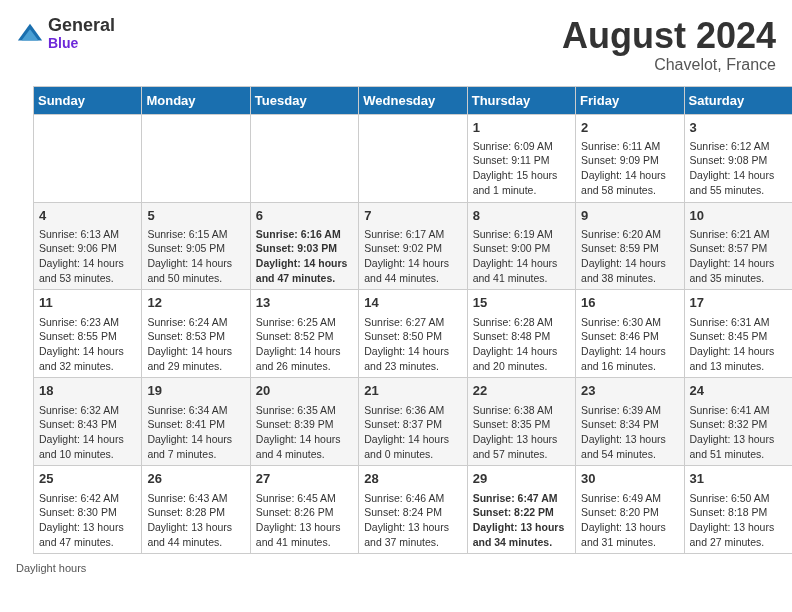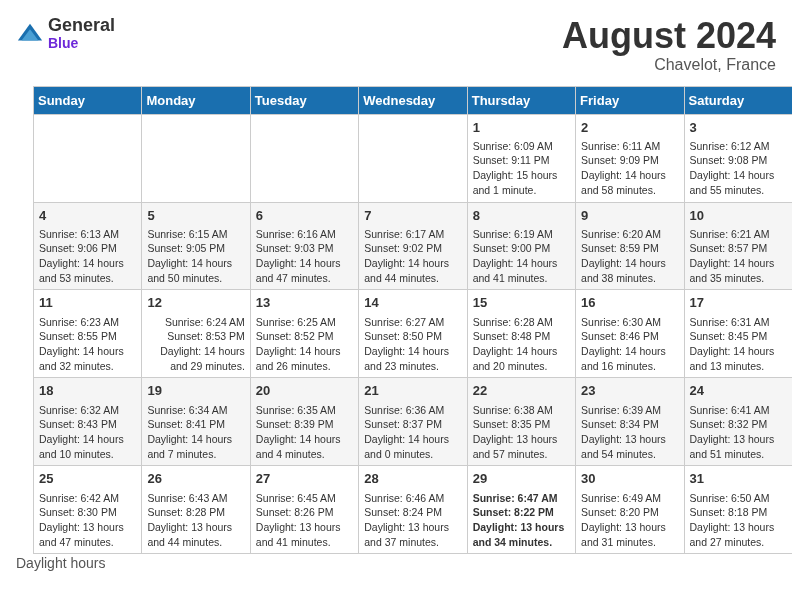--- a/index.html
+++ b/index.html
@@ -86,22 +86,22 @@
       font-size: 13px;
       font-weight: bold;
       display: block;
       margin-bottom: 2px;
     }
     .day-info {
       font-size: 10.5px;
       color: #333;
     }
     .footer {
-      margin-top: 1px;
-      font-size: 14px;
+      margin-top: 8px;
+      font-size: 11px;
       color: #555;
     }
   </style>
 </head>
 <body>
 
 <div class="header">
   <div class="logo">
     <svg class="logo-icon" viewBox="0 0 30 30" xmlns="http://www.w3.org/2000/svg">
       <polygon points="15,4 28,22 2,22" fill="#1a6faf"></polygon>
@@ -163,21 +163,21 @@
 Daylight: 14 hours and 53 minutes.</div>
         </td>
         <td>
           <span class="day-num">5</span>
           <div class="day-info" style="white-space: pre-line;">Sunrise: 6:15 AM
 Sunset: 9:05 PM
 Daylight: 14 hours and 50 minutes.</div>
         </td>
         <td>
           <span class="day-num">6</span>
-          <div class="day-info" style="white-space: pre-line;">Sunrise: 6:16 AM
+          <div class="day-info" style="white-space: pre-line; font-weight: bold;">Sunrise: 6:16 AM
 Sunset: 9:03 PM
 Daylight: 14 hours and 47 minutes.</div>
         </td>
         <td>
           <span class="day-num">7</span>
           <div class="day-info" style="white-space: pre-line;">Sunrise: 6:17 AM
 Sunset: 9:02 PM
 Daylight: 14 hours and 44 minutes.</div>
         </td>
         <td>
@@ -201,21 +201,21 @@
       </tr>
       <tr>
         <td>
           <span class="day-num">11</span>
           <div class="day-info" style="white-space: pre-line;">Sunrise: 6:23 AM
 Sunset: 8:55 PM
 Daylight: 14 hours and 32 minutes.</div>
         </td>
         <td>
           <span class="day-num">12</span>
-          <div class="day-info" style="white-space: pre-line; text-align: right;">Sunrise: 6:24 AM
+          <div class="day-info" style="white-space: pre-line;">Sunrise: 6:24 AM
 Sunset: 8:53 PM
 Daylight: 14 hours and 29 minutes.</div>
         </td>
         <td>
           <span class="day-num">13</span>
           <div class="day-info" style="white-space: pre-line;">Sunrise: 6:25 AM
 Sunset: 8:52 PM
 Daylight: 14 hours and 26 minutes.</div>
         </td>
         <td>

